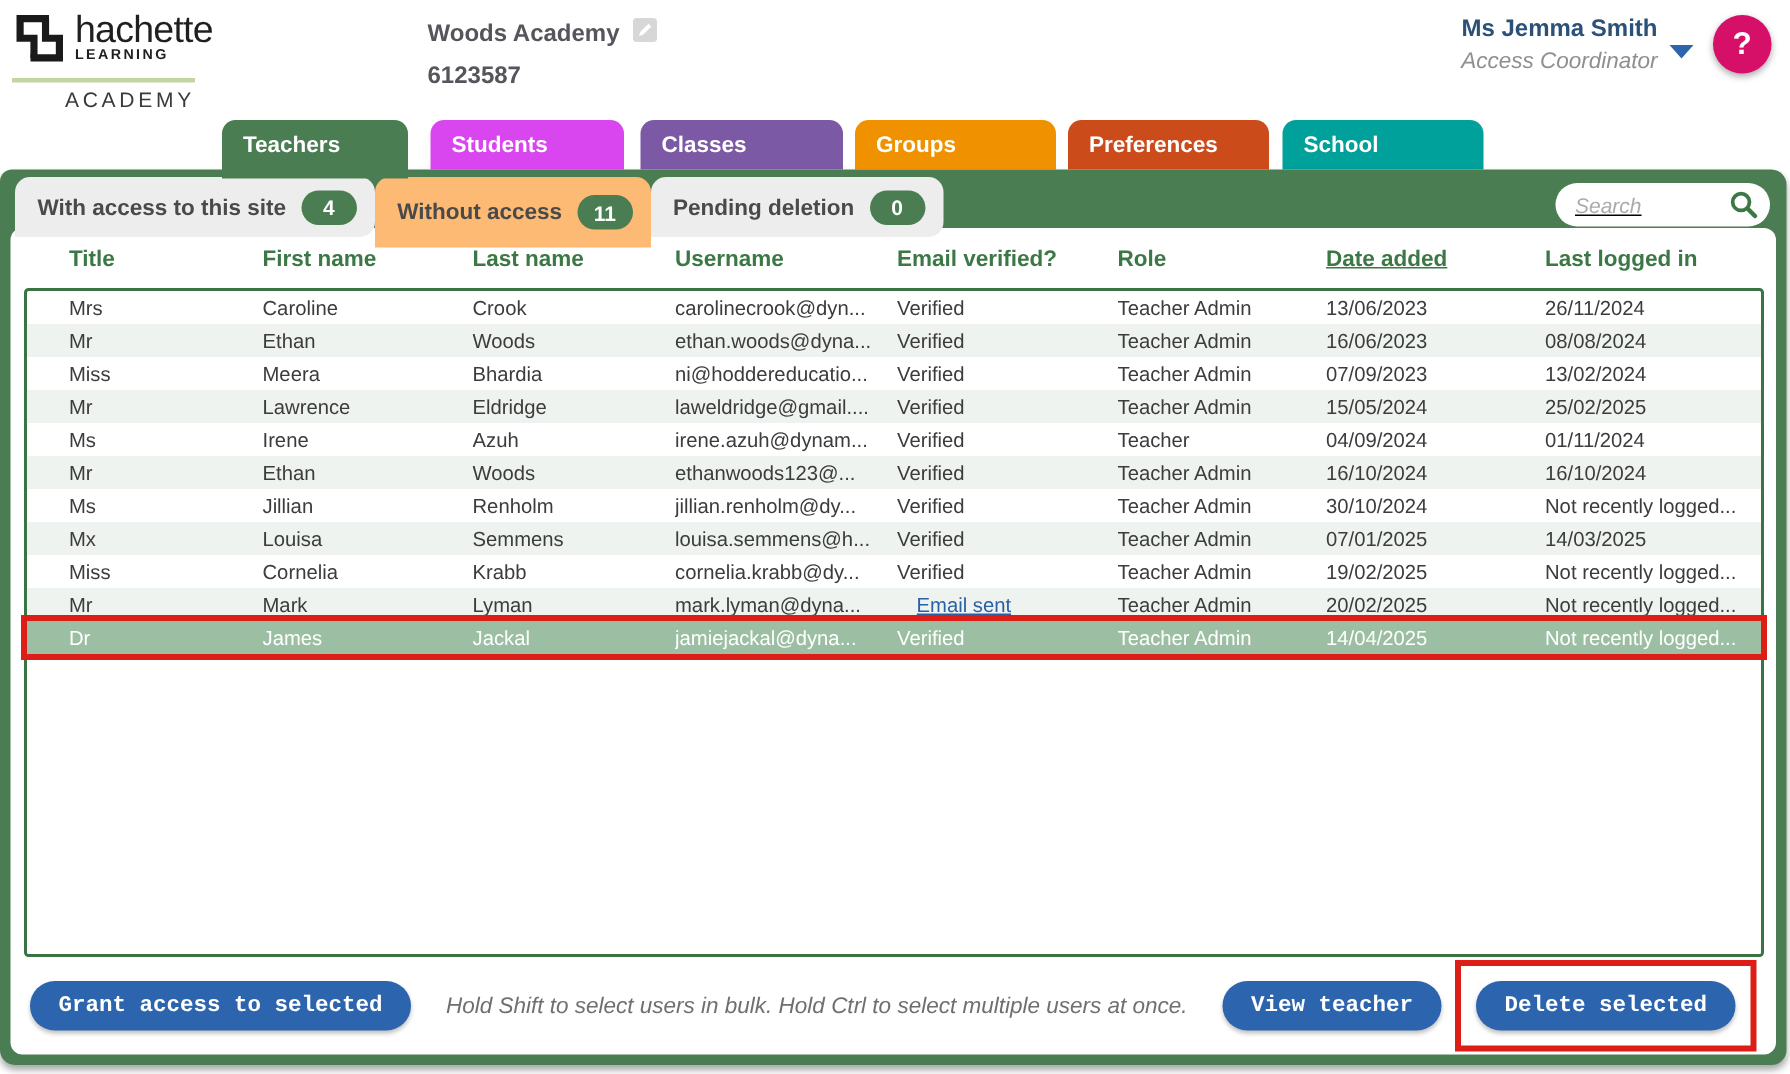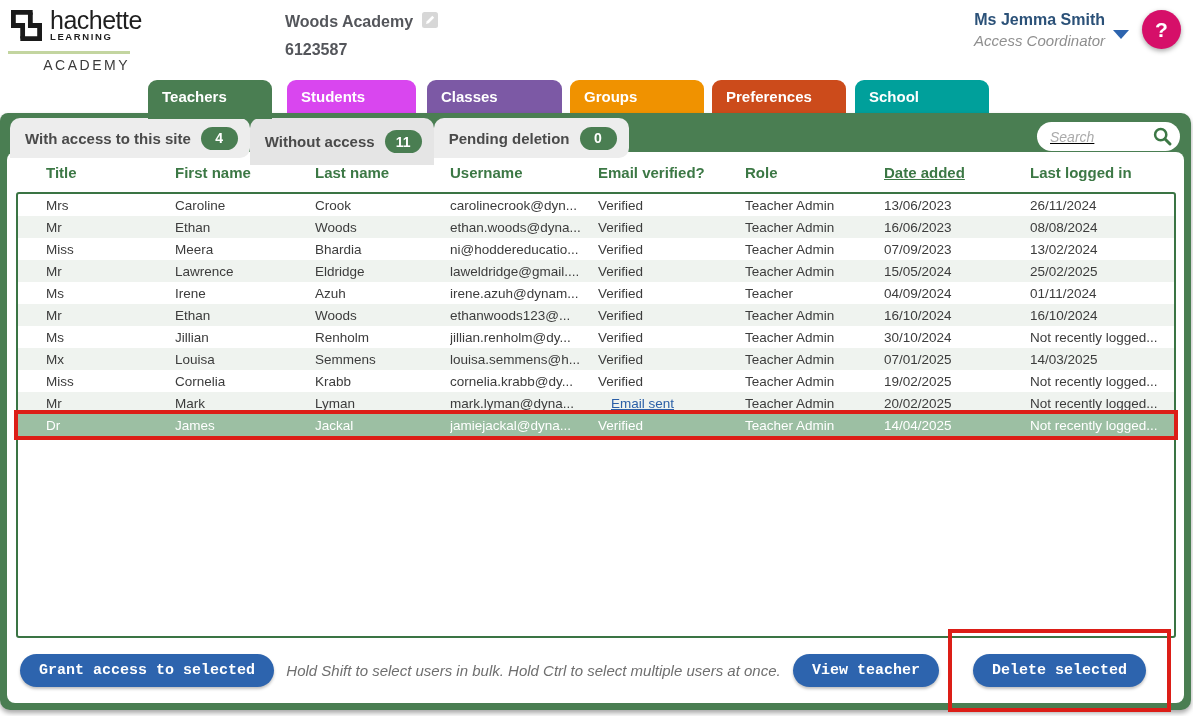--- a/index.html
+++ b/index.html
@@ -39,21 +39,21 @@
 
   
   .content { position:absolute; top:113px; left:0; width:1191px; height:597px;
     background:var(--container-green,#4A7E52); border-radius:8px 10px 10px 10px;
     box-shadow:0 3px 5px rgba(0,0,0,.35); z-index:2; }
 
   .subtabs { position:absolute; top:5px; left:10px; display:flex; align-items:flex-start; z-index:3; }
   .subtab { display:flex; align-items:center; gap:10px; height:40px; padding:0 12px 0 15px;
     background:#EDEDED; border-radius:10px 10px 10px 0; font-weight:700; font-size:15px;
     color:#4A4A4A; cursor:pointer; }
-  .subtab.active { background:#e5e5e5; height:47px; border-radius:10px 10px 0 0; }
+  .subtab.active { background:#fdba74; height:47px; border-radius:10px 10px 0 0; }
   .count-badge { background:var(--container-green,#4A7E52); color:#fff; font-size:14px; font-weight:700;
     min-width:37px; height:23px; border-radius:12px; display:flex; align-items:center;
     justify-content:center; padding:0 9px; }
 
   .search-box { position:absolute; right:11px; top:9px; width:143px; height:29px; background:#fff;
     border-radius:15px; display:flex; align-items:center; padding:0 7px 0 13px; z-index:3;text-decoration:underline; }
   .search-box input { border:0; outline:0; width:100%; font-size:14px; font-family:inherit; color:#555; }
   .search-box input::placeholder { font-style:italic; color:#ABABAB; }
   .search-icon { display:flex; cursor:pointer; }
 
@@ -76,21 +76,21 @@
   .cell { overflow:hidden; white-space:nowrap; }
   .cell-link { color:var(--link-blue,#2B5FA7); text-decoration:underline; margin-left:13px; cursor:pointer; }
 
   
   .footer { position:absolute; left:0; right:0; bottom:0; height:65px; display:flex;
     align-items:center; padding:0 13px; gap:9px; }
   .btn { background:var(--button-blue,#2D64AE); color:#fff; font-weight:700; font-size:15px; border:0;
     border-radius:17px; height:33px; padding:0 19px; font-family:Liberation Mono, monospace; cursor:pointer;
     box-shadow:0 2px 3px rgba(0,0,0,.25); white-space:nowrap; }
   .hint { flex:1; text-align:center; font-style:italic; font-size:15px; color:#6F6F6F; }
-  .delete-wrap { border:4px solid var(--annotation-red,#DC1E17); padding:21px; display:flex; }
+  .delete-wrap { border:4px solid var(--annotation-red,#DC1E17); padding:10px; display:flex; }
 </style>
 </head>
 <body>
 
 <div class="page">
 
   <div class="top-header">
     <div class="logo">
       <div class="logo-row">
         <span>

